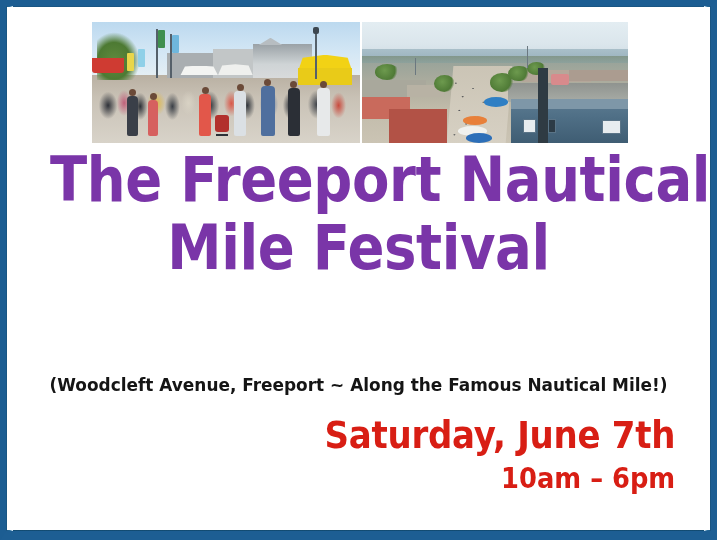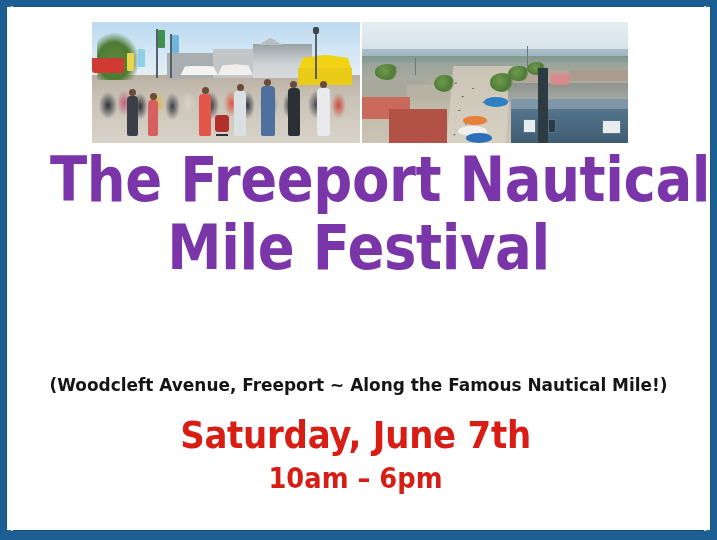--- a/index.html
+++ b/index.html
@@ -314,21 +314,21 @@
     color: #151515;
     transform: scaleX(0.94);
     white-space: nowrap;
   }
 
   
   .datewrap {
     position: absolute;
     left: 0; right: 6px;
     top: 405px;
-    text-align: center;
+    text-align: right;
   }
   .date-main {
     font-family: "DejaVu Sans", sans-serif;
     font-weight: 700;
     font-size: 37px;
     line-height: 46px;
     letter-spacing: -0.3px;
     transform: scaleX(0.92);
     white-space: nowrap;
   }

